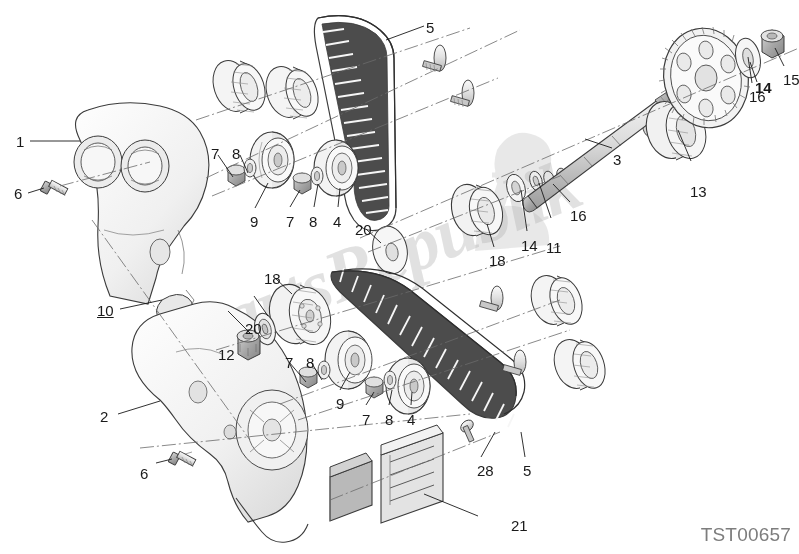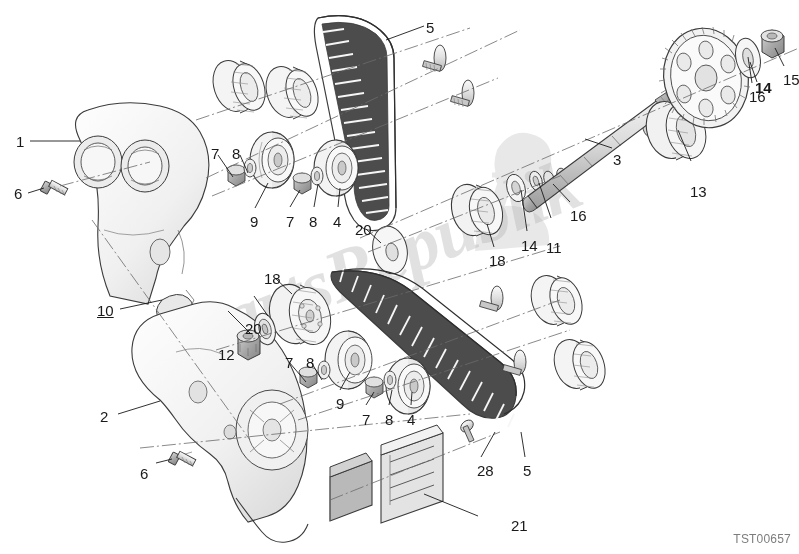--- a/index.html
+++ b/index.html
@@ -29,21 +29,21 @@
     color: #1a1a1a;
     line-height: 1;
     white-space: nowrap;
     user-select: none;
   }
   #part-code {
     position: absolute;
     right: 8px;
     bottom: 8px;
     font-family: "Liberation Sans", sans-serif;
-    font-size: 12px;
+    font-size: 19px;
     color: #7d7d7d;
     letter-spacing: 0.2px;
   }
   .wm {
     position: absolute;
     font-family: "Liberation Serif", serif;
     font-weight: bold;
     color: #c9c9c9;
     opacity: 0.55;
     user-select: none;

